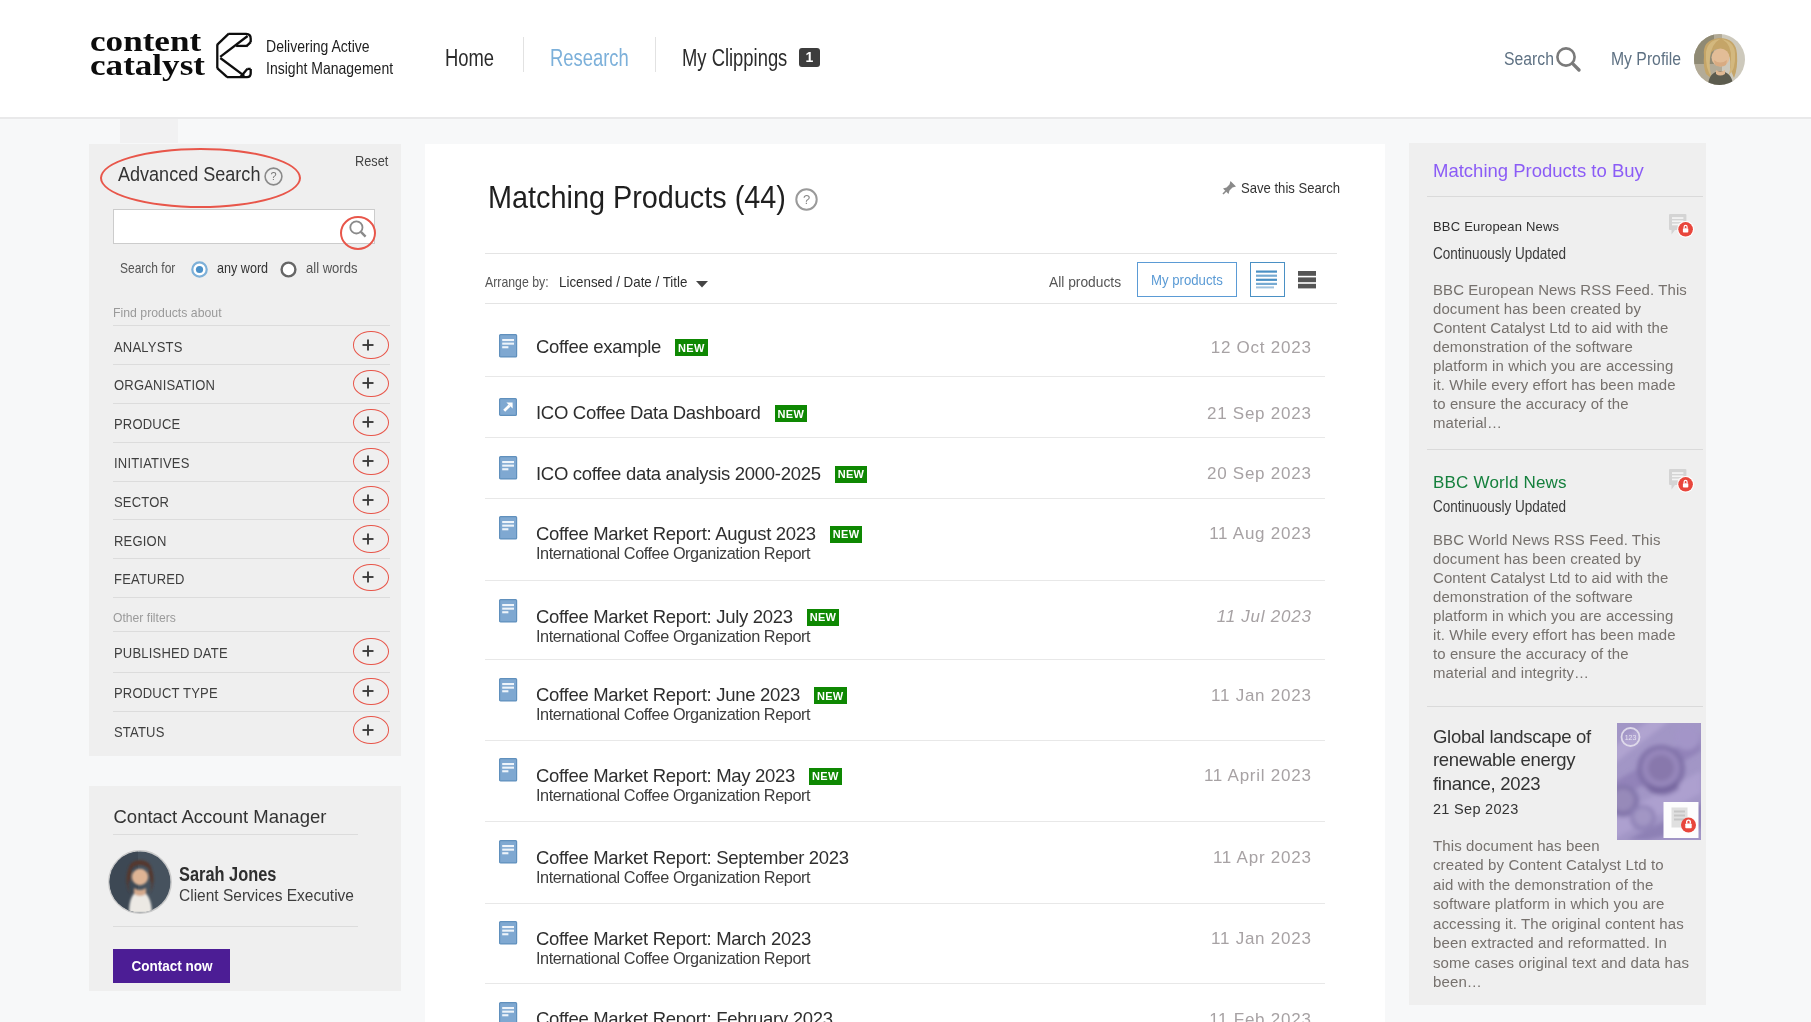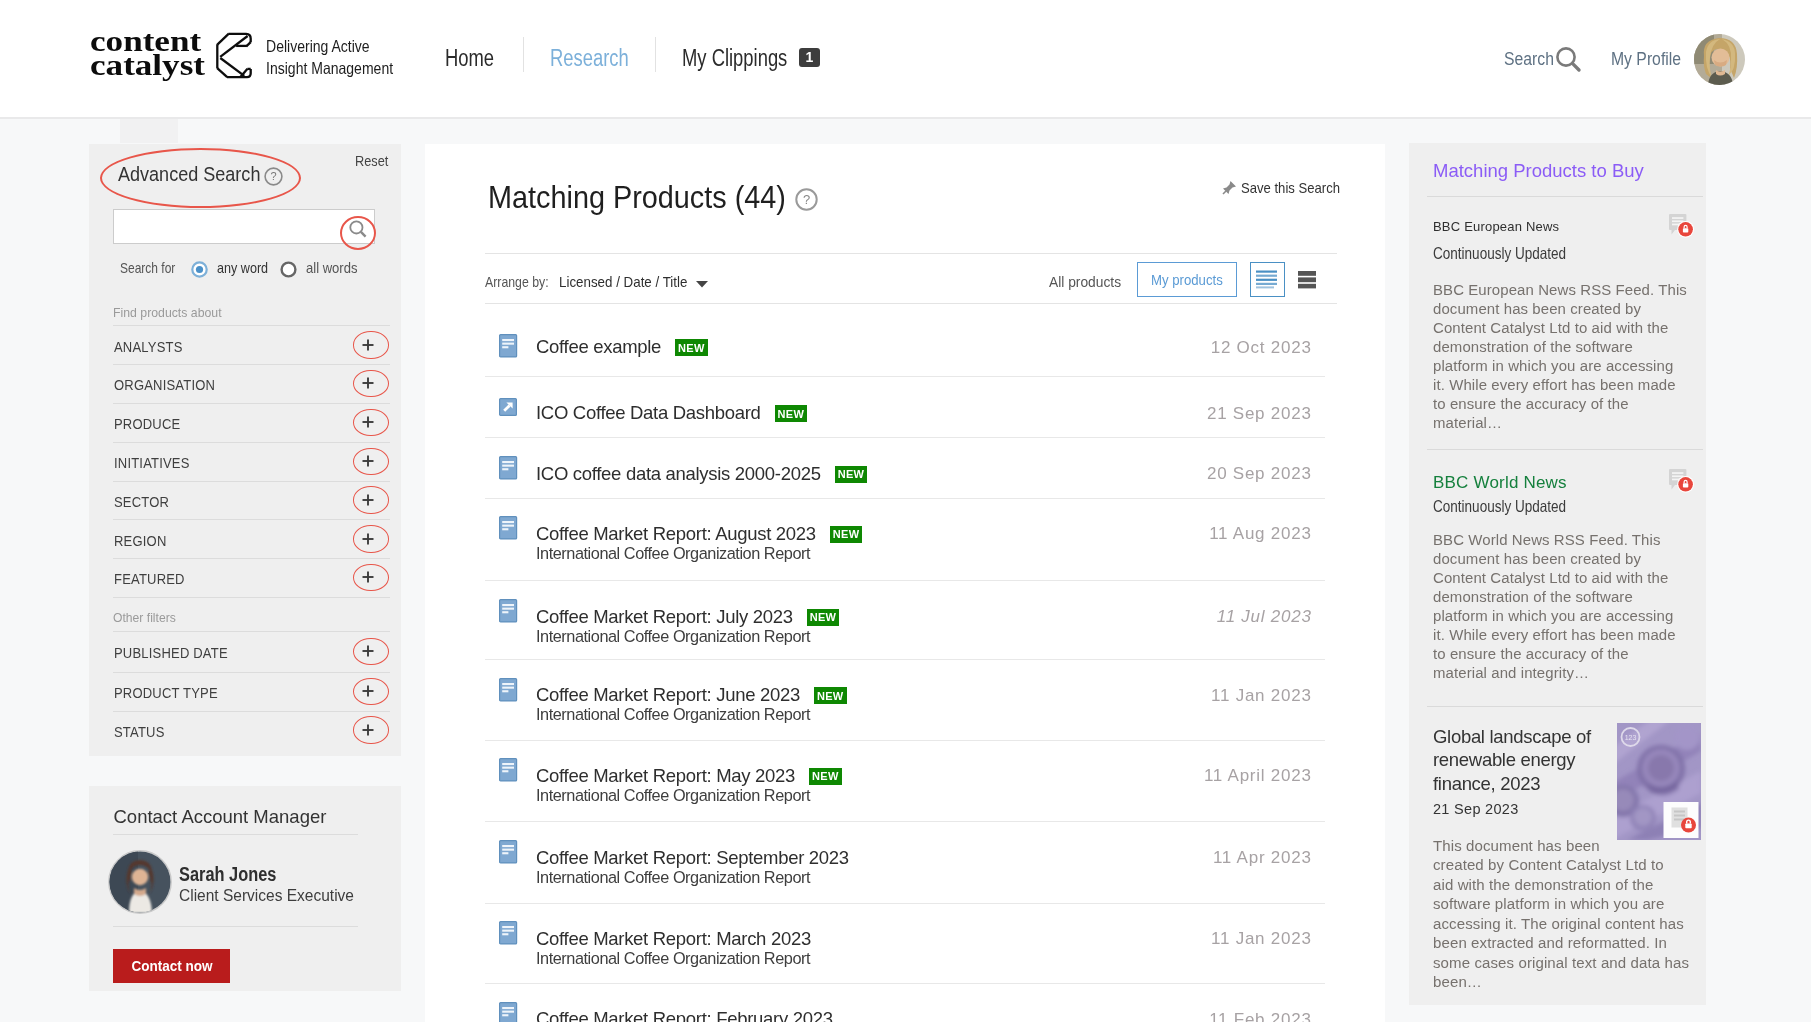--- a/index.html
+++ b/index.html
@@ -235,21 +235,21 @@
         <circle cx="32" cy="27" r="8.2" fill="#deb494"></circle>
         <path d="M23,32 Q20,14 33,15 Q45,16 42,33 Q45,26 44,20 Q42,10 32,10 Q22,10 20,20 Q19,27 23,32Z" fill="#55382e"></path>
         <path d="M20,20 Q16,32 22,44 Q18,32 24,22Z" fill="#55382e"></path>
         <path d="M44,20 Q48,32 42,44 Q46,32 40,22Z" fill="#55382e"></path>
       </g>
     </g>
   </svg>
   <div class="abs" style="left:179px;top:862.7px;font-size:19.5px;font-weight:bold;color:#2f2f2f;transform:scaleX(.84);transform-origin:0 0;">Sarah Jones</div>
   <div class="abs" style="left:179px;top:885.8px;font-size:16.5px;color:#3d3d3d;transform:scaleX(.94);transform-origin:0 0;">Client Services Executive</div>
   <div class="hr" style="left:113px;top:926px;width:245px;"></div>
-  <div class="abs" style="left:113px;top:949px;width:117px;height:34px;background:#b91c1c;color:#fff;font-size:15px;font-weight:bold;text-align:center;line-height:34px;"><span style="display:inline-block;transform:scaleX(.9);">Contact now</span></div>
+  <div class="abs" style="left:113px;top:949px;width:117px;height:34px;background:#4c1d95;color:#fff;font-size:15px;font-weight:bold;text-align:center;line-height:34px;"><span style="display:inline-block;transform:scaleX(.9);">Contact now</span></div>
 
   <div class="abs" style="left:425px;top:144px;width:960px;height:878px;background:#ffffff;"></div>
 
   <div class="abs" style="left:488px;top:178.6px;font-size:31.5px;color:#1f1f1f;transform:scaleX(.915);transform-origin:0 0;">Matching Products (44)</div>
   <svg class="abs" style="left:795px;top:188px;" width="23" height="23" viewBox="0 0 23 23">
     <circle cx="11.5" cy="11.5" r="10.2" fill="none" stroke="#9a9a9a" stroke-width="2"></circle>
     <text x="11.5" y="16" font-size="13" fill="#888" text-anchor="middle" font-family="Liberation Sans">?</text>
   </svg>
 
   <svg class="abs" style="left:1222px;top:180px;" width="15" height="16" viewBox="0 0 15 16">

